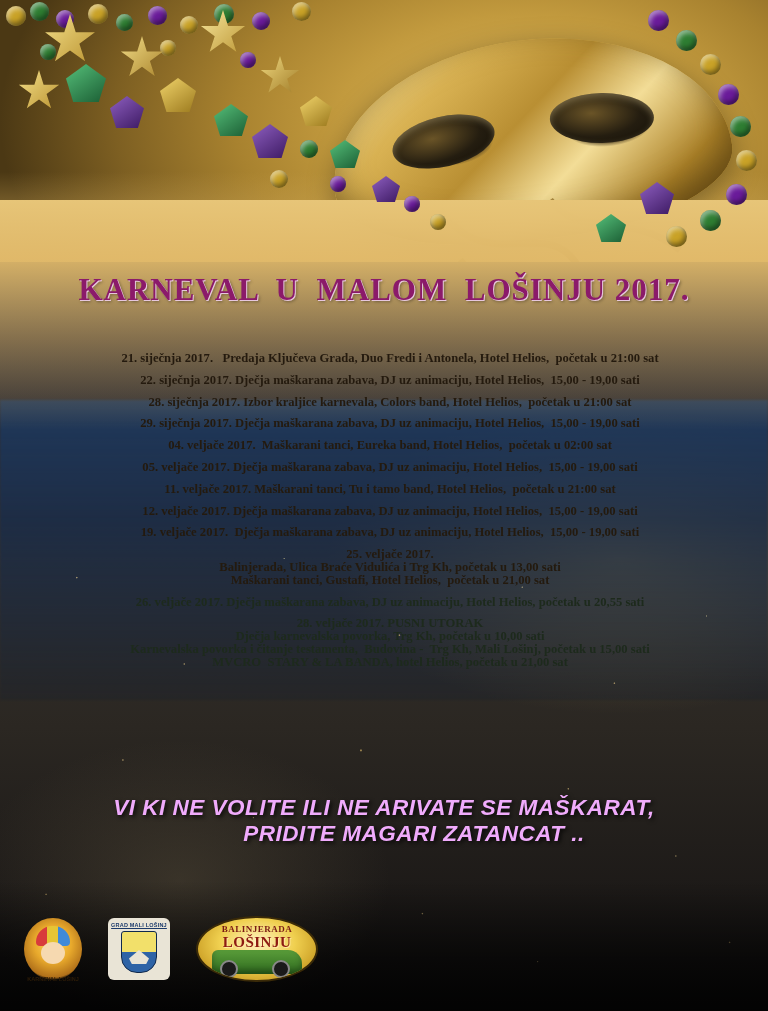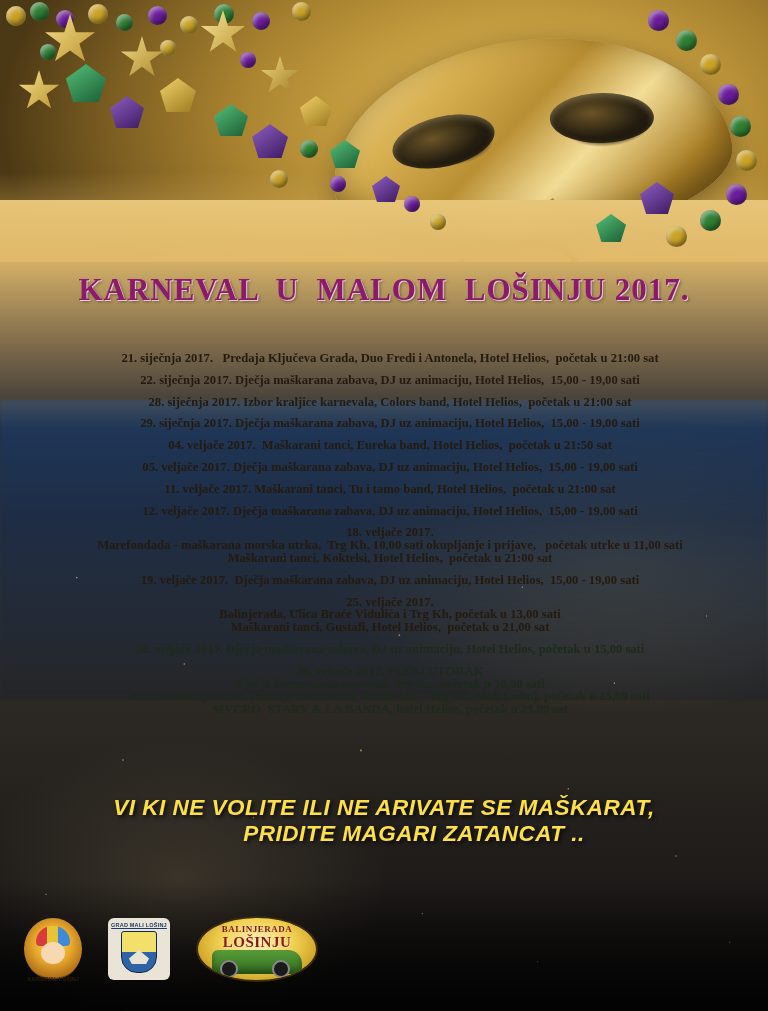--- a/index.html
+++ b/index.html
@@ -154,21 +154,21 @@
   }
   .sched-block { margin-bottom: 9px; }
   .sched-line { white-space: pre; text-align: center; }
   .sched-line.head { margin-bottom: 0; }
   .sched-block.late { color: #1d2a1c; }
   .slogan {
     position: absolute;
     left: 0; top: 795px; width: 768px;
     z-index: 6;
     text-align: center;
-    color: #fde047;
+    color: #f0abfc;
     font-family: "Liberation Sans", sans-serif;
     font-weight: bold;
     font-style: italic;
     font-size: 22.5px;
     letter-spacing: 0.5px;
     text-shadow: 2px 2px 4px rgba(0,0,0,0.8);
   }
   .slogan .l2 {
     display: block;
     padding-left: 60px;
@@ -383,46 +383,41 @@
       <div class="sched-block">
         <div class="sched-line">22. siječnja 2017. Dječja maškarana zabava, DJ uz animaciju, Hotel Helios,  15,00 - 19,00 sati</div>
       </div>
       <div class="sched-block">
         <div class="sched-line">28. siječnja 2017. Izbor kraljice karnevala, Colors band, Hotel Helios,  početak u 21:00 sat</div>
       </div>
       <div class="sched-block">
         <div class="sched-line">29. siječnja 2017. Dječja maškarana zabava, DJ uz animaciju, Hotel Helios,  15,00 - 19,00 sati</div>
       </div>
       <div class="sched-block">
-        <div class="sched-line">04. veljače 2017.  Maškarani tanci, Eureka band, Hotel Helios,  početak u 21:50 sat</div>
+        <div class="sched-line">04. veljače 2017.  Maškarani tanci, Eureka band, Hotel Helios,  početak u 02:00 sat</div>
       </div>
       <div class="sched-block">
         <div class="sched-line">05. veljače 2017. Dječja maškarana zabava, DJ uz animaciju, Hotel Helios,  15,00 - 19,00 sati</div>
       </div>
       <div class="sched-block">
         <div class="sched-line">11. veljače 2017. Maškarani tanci, Tu i tamo band, Hotel Helios,  početak u 21:00 sat</div>
       </div>
       <div class="sched-block">
         <div class="sched-line">12. veljače 2017. Dječja maškarana zabava, DJ uz animaciju, Hotel Helios,  15,00 - 19,00 sati</div>
-      </div>
-      <div class="sched-block">
-        <div class="sched-line head">18. veljače 2017.</div>
-        <div class="sched-line">Marefondada - maškarana morska utrka,  Trg Kh, 10,00 sati okupljanje i prijave,   početak utrke u 11,00 sati</div>
-        <div class="sched-line">Maškarani tanci, Koktelsi, Hotel Helios,  početak u 21:00 sat</div>
       </div>
       <div class="sched-block">
         <div class="sched-line">19. veljače 2017.  Dječja maškarana zabava, DJ uz animaciju, Hotel Helios,  15,00 - 19,00 sati</div>
       </div>
       <div class="sched-block">
         <div class="sched-line head">25. veljače 2017.</div>
         <div class="sched-line">Balinjerada, Ulica Braće Vidulića i Trg Kh, početak u 13,00 sati</div>
         <div class="sched-line">Maškarani tanci, Gustafi, Hotel Helios,  početak u 21,00 sat</div>
       </div>
       <div class="sched-block late">
-        <div class="sched-line">26. veljače 2017. Dječja maškarana zabava, DJ uz animaciju, Hotel Helios, početak u 15,00 sati</div>
+        <div class="sched-line">26. veljače 2017. Dječja maškarana zabava, DJ uz animaciju, Hotel Helios, početak u 20,55 sati</div>
       </div>
       <div class="sched-block late">
         <div class="sched-line head">28. veljače 2017. PUSNI UTORAK</div>
         <div class="sched-line">Dječja karnevalska povorka, Trg Kh, početak u 10,00 sati</div>
         <div class="sched-line">Karnevalska povorka i čitanje testamenta,  Budovina -  Trg Kh, Mali Lošinj, početak u 15,00 sati</div>
         <div class="sched-line">MVCRO  STARY &amp; LA BANDA, hotel Helios, početak u 21,00 sat</div>
       </div>
     </div>
 
   <div class="slogan">

